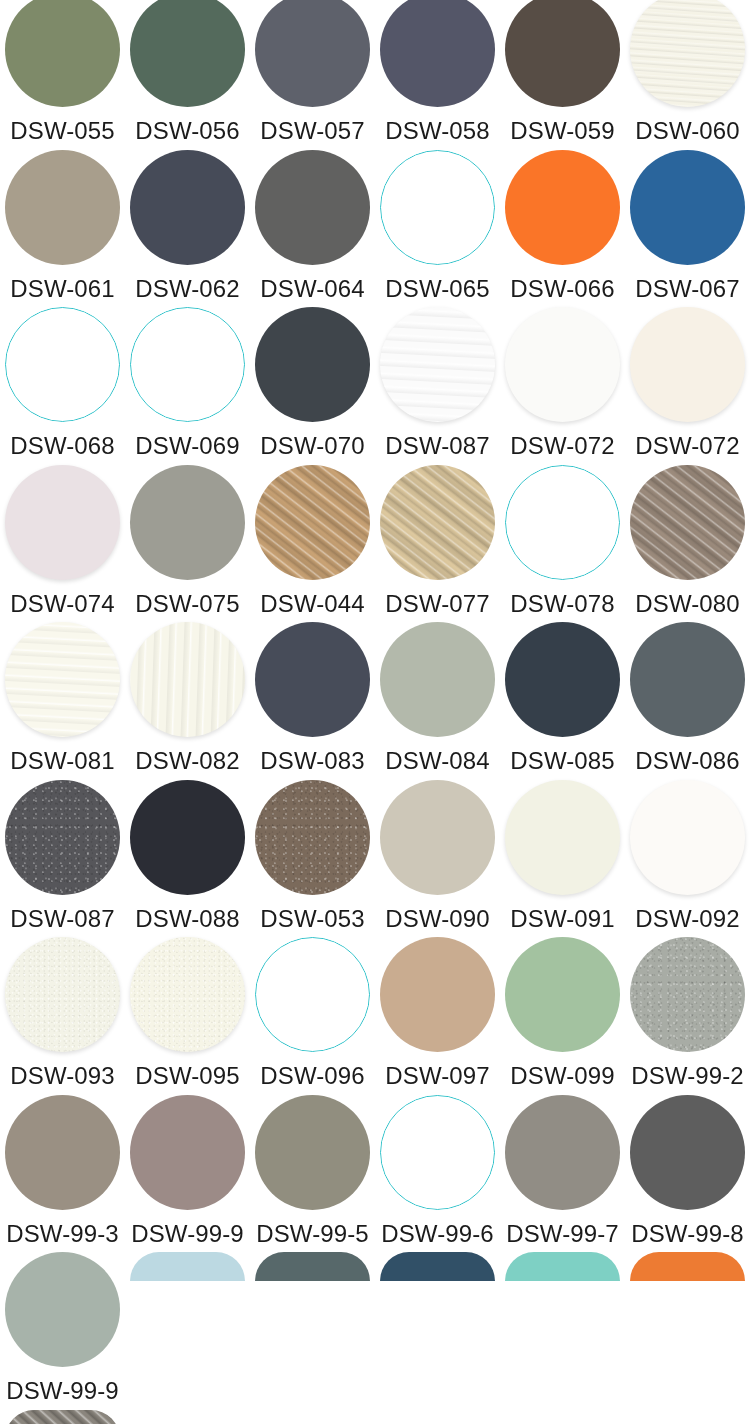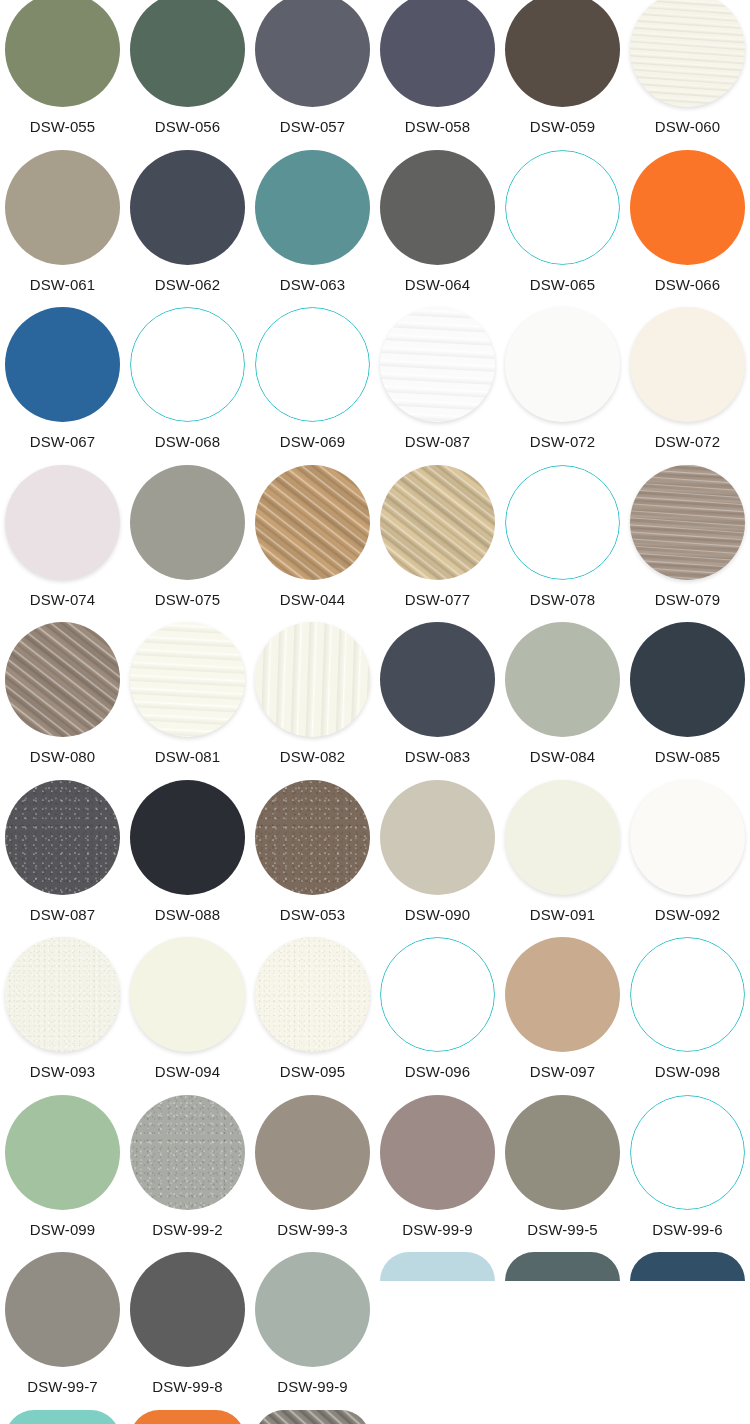--- a/index.html
+++ b/index.html
@@ -56,21 +56,21 @@
   .swatch-disc.outline::after {
     content: "";
     position: absolute;
     inset: 0;
     border-radius: 50%;
     border: 1.5px solid #2ec1c9;
   }
 
   .swatch-label {
     margin-top: 12px;
-    font-size: 15px;
+    font-size: 24px;
     line-height: 1;
     color: #1b1b1b;
     letter-spacing: .1px;
     white-space: nowrap;
     font-family: "Liberation Sans", sans-serif;
     text-align: center;
   }
 
   
 
@@ -230,24 +230,20 @@
     </div>
     <div class="swatch-cell">
       <div class="swatch-disc" style="background: rgb(168, 158, 140);"></div>
       <div class="swatch-label">DSW-061</div>
     </div>
     <div class="swatch-cell">
       <div class="swatch-disc" style="background: rgb(70, 75, 88);"></div>
       <div class="swatch-label">DSW-062</div>
     </div>
     <div class="swatch-cell">
-      <div class="swatch-disc" style="background: rgb(91, 146, 149);"></div>
-      <div class="swatch-label">DSW-063</div>
-    </div>
-    <div class="swatch-cell">
       <div class="swatch-disc" style="background: rgb(97, 97, 96);"></div>
       <div class="swatch-label">DSW-064</div>
     </div>
     <div class="swatch-cell">
       <div class="swatch-disc outline" style="background: rgb(255, 255, 255);"></div>
       <div class="swatch-label">DSW-065</div>
     </div>
     <div class="swatch-cell">
       <div class="swatch-disc" style="background: rgb(250, 117, 40);"></div>
       <div class="swatch-label">DSW-066</div>
@@ -258,20 +254,24 @@
     </div>
     <div class="swatch-cell">
       <div class="swatch-disc outline" style="background: rgb(255, 255, 255);"></div>
       <div class="swatch-label">DSW-068</div>
     </div>
     <div class="swatch-cell">
       <div class="swatch-disc outline" style="background: rgb(255, 255, 255);"></div>
       <div class="swatch-label">DSW-069</div>
     </div>
     <div class="swatch-cell">
+      <div class="swatch-disc" style="background: rgb(63, 69, 75);"></div>
+      <div class="swatch-label">DSW-070</div>
+    </div>
+    <div class="swatch-cell">
       <div class="swatch-disc pale tex-grain-soft" style="background: rgb(251, 251, 251);"></div>
       <div class="swatch-label">DSW-087</div>
     </div>
     <div class="swatch-cell">
       <div class="swatch-disc pale" style="background: rgb(250, 250, 248);"></div>
       <div class="swatch-label">DSW-072</div>
     </div>
     <div class="swatch-cell">
       <div class="swatch-disc pale" style="background: rgb(247, 241, 230);"></div>
       <div class="swatch-label">DSW-072</div>
@@ -290,24 +290,20 @@
     </div>
     <div class="swatch-cell">
       <div class="swatch-disc tex-grain-diag" style="background: rgb(221, 200, 158);"></div>
       <div class="swatch-label">DSW-077</div>
     </div>
     <div class="swatch-cell">
       <div class="swatch-disc outline" style="background: rgb(255, 255, 255);"></div>
       <div class="swatch-label">DSW-078</div>
     </div>
     <div class="swatch-cell">
-      <div class="swatch-disc pale tex-grain-h" style="background: rgb(157, 139, 124);"></div>
-      <div class="swatch-label">DSW-079</div>
-    </div>
-    <div class="swatch-cell">
       <div class="swatch-disc tex-grain-diag" style="background: rgb(158, 141, 126);"></div>
       <div class="swatch-label">DSW-080</div>
     </div>
     <div class="swatch-cell">
       <div class="swatch-disc pale tex-grain-soft" style="background: rgb(249, 248, 237);"></div>
       <div class="swatch-label">DSW-081</div>
     </div>
     <div class="swatch-cell">
       <div class="swatch-disc pale tex-grain-vert" style="background: rgb(247, 246, 234);"></div>
       <div class="swatch-label">DSW-082</div>
@@ -318,20 +314,24 @@
     </div>
     <div class="swatch-cell">
       <div class="swatch-disc" style="background: rgb(179, 185, 171);"></div>
       <div class="swatch-label">DSW-084</div>
     </div>
     <div class="swatch-cell">
       <div class="swatch-disc" style="background: rgb(53, 63, 74);"></div>
       <div class="swatch-label">DSW-085</div>
     </div>
     <div class="swatch-cell">
+      <div class="swatch-disc" style="background: rgb(91, 100, 105);"></div>
+      <div class="swatch-label">DSW-086</div>
+    </div>
+    <div class="swatch-cell">
       <div class="swatch-disc tex-stipple" style="background: rgb(86, 86, 90);"></div>
       <div class="swatch-label">DSW-087</div>
     </div>
     <div class="swatch-cell">
       <div class="swatch-disc" style="background: rgb(43, 45, 53);"></div>
       <div class="swatch-label">DSW-088</div>
     </div>
     <div class="swatch-cell">
       <div class="swatch-disc tex-stipple" style="background: rgb(123, 106, 91);"></div>
       <div class="swatch-label">DSW-053</div>
@@ -346,40 +346,32 @@
     </div>
     <div class="swatch-cell">
       <div class="swatch-disc pale" style="background: rgb(252, 250, 247);"></div>
       <div class="swatch-label">DSW-092</div>
     </div>
     <div class="swatch-cell">
       <div class="swatch-disc pale tex-stipple-fine" style="background: rgb(243, 243, 231);"></div>
       <div class="swatch-label">DSW-093</div>
     </div>
     <div class="swatch-cell">
-      <div class="swatch-disc pale" style="background: rgb(243, 244, 227);"></div>
-      <div class="swatch-label">DSW-094</div>
-    </div>
-    <div class="swatch-cell">
       <div class="swatch-disc pale tex-stipple-fine" style="background: rgb(246, 245, 231);"></div>
       <div class="swatch-label">DSW-095</div>
     </div>
     <div class="swatch-cell">
       <div class="swatch-disc outline" style="background: rgb(255, 255, 255);"></div>
       <div class="swatch-label">DSW-096</div>
     </div>
     <div class="swatch-cell">
       <div class="swatch-disc" style="background: rgb(201, 172, 144);"></div>
       <div class="swatch-label">DSW-097</div>
     </div>
     <div class="swatch-cell">
-      <div class="swatch-disc outline" style="background: rgb(255, 255, 255);"></div>
-      <div class="swatch-label">DSW-098</div>
-    </div>
-    <div class="swatch-cell">
       <div class="swatch-disc" style="background: rgb(163, 194, 160);"></div>
       <div class="swatch-label">DSW-099</div>
     </div>
     <div class="swatch-cell">
       <div class="swatch-disc tex-stipple" style="background: rgb(168, 172, 165);"></div>
       <div class="swatch-label">DSW-99-2</div>
     </div>
     <div class="swatch-cell">
       <div class="swatch-disc" style="background: rgb(154, 144, 131);"></div>
       <div class="swatch-label">DSW-99-3</div>

